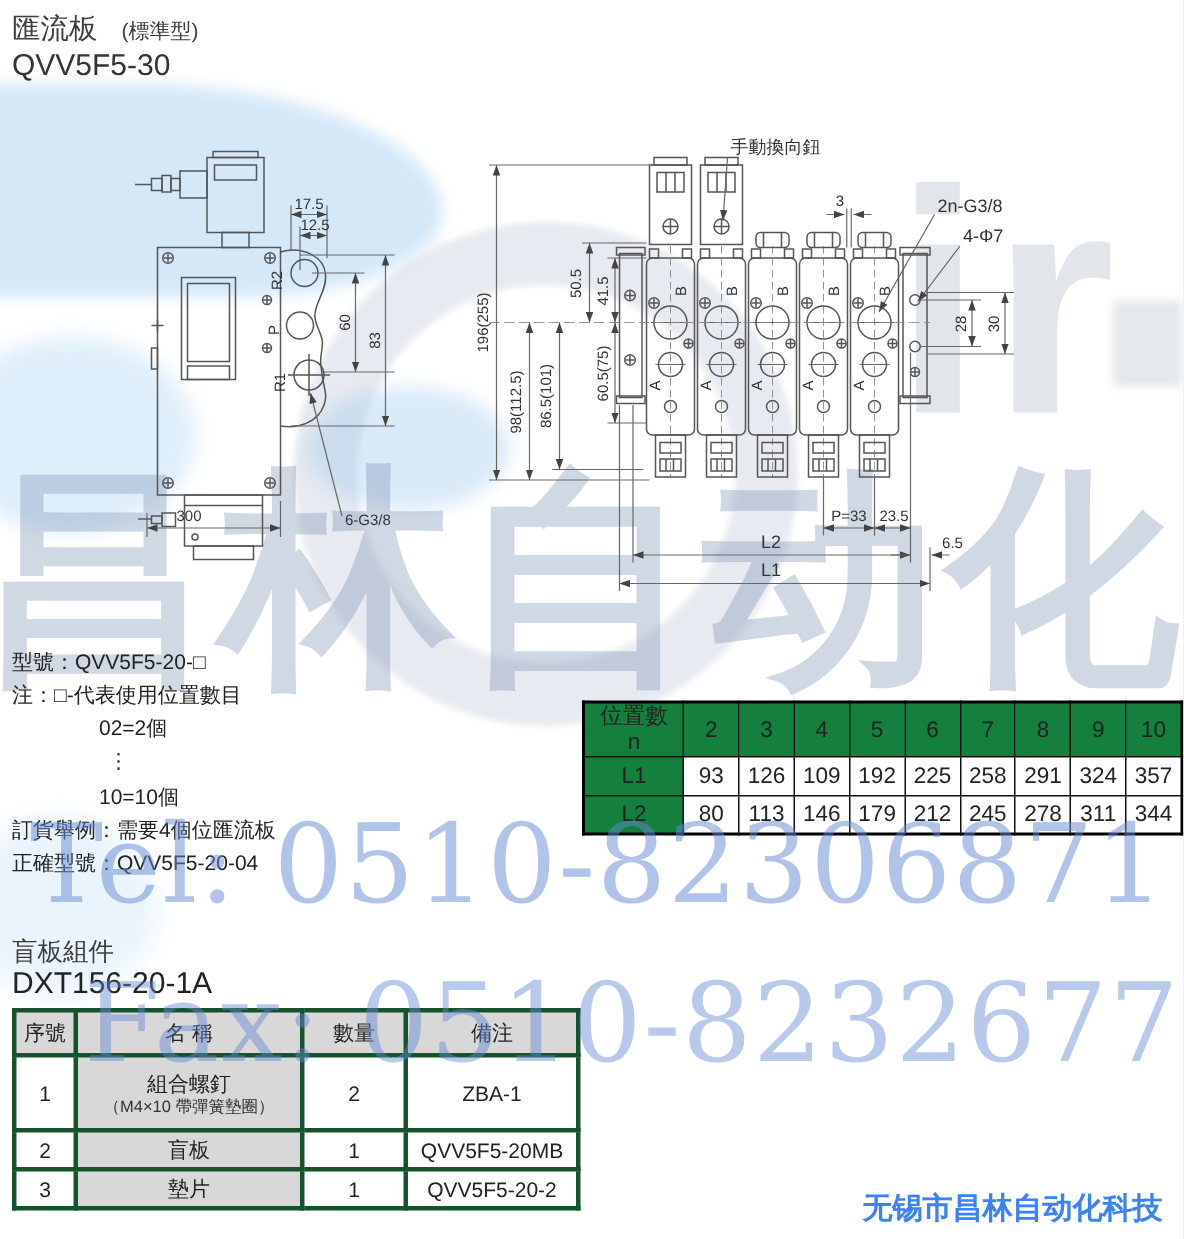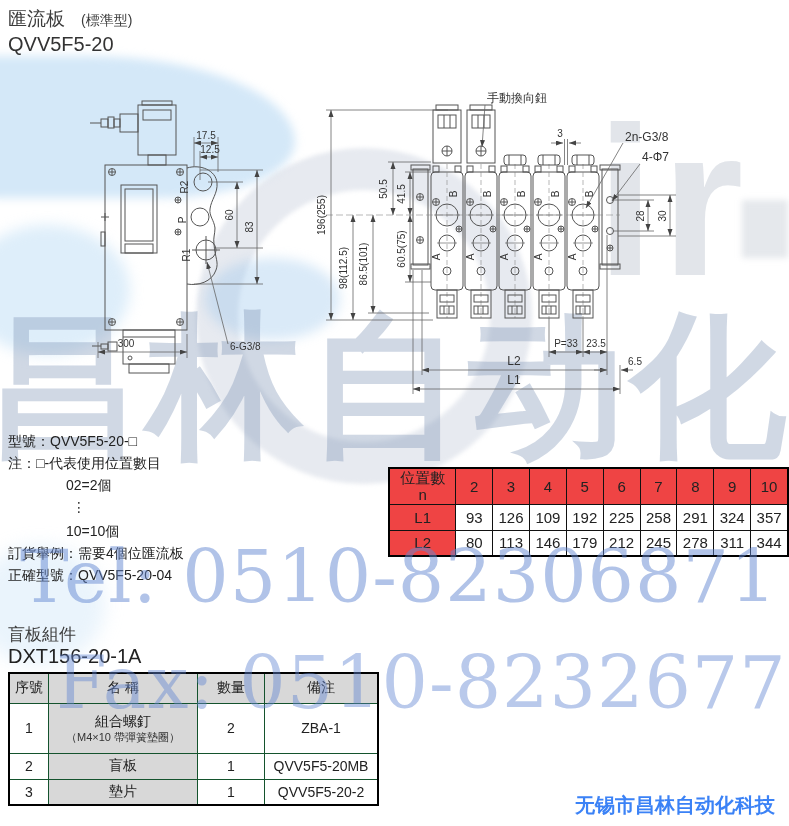--- a/index.html
+++ b/index.html
@@ -36,27 +36,27 @@
   .notes .ind{padding-left:58px;}
   .notes .dots{padding-left:64px;height:24px;line-height:22px;font-size:14px;color:#333;}
   .sec-title{left:8px;top:623px;font-size:17px;color:#3c3c3c;}
   .sec-model{left:8px;top:645px;font-size:20px;color:#222;}
   .footer{right:14px;top:792px;font-size:20px;font-weight:bold;color:#3b82f6;z-index:4;}
   
   table{border-collapse:collapse;}
   .size-table{left:388px;top:467px;font-size:15px;}
   .size-table th,.size-table td{border:1px solid #111;text-align:center;padding:0;color:#222;font-weight:normal;}
   .size-table{border:2px solid #000;}
-  .size-table .hd{background:#ef4444;}
+  .size-table .hd{background:#15803d;}
   .size-table .c0{width:66px;}
   .size-table .cn{width:36px;}
   .size-table .rh{height:36px;line-height:17px;}
   .size-table .rv{height:26px;}
   .parts-table{left:8px;top:672px;font-size:14px;}
-  .parts-table th,.parts-table td{border:1px solid #14532d;text-align:center;padding:0;color:#222;font-weight:normal;}
+  .parts-table th,.parts-table td{border:3px solid #14532d;text-align:center;padding:0;color:#222;font-weight:normal;}
   .parts-table{border:2px solid #000;}
   .parts-table .hd{background:#d8d8d8;}
   .parts-table .w-no{width:38px;}
   .parts-table .w-name{width:148px;}
   .parts-table .w-qty{width:66px;}
   .parts-table .w-rk{width:112px;margin-top:48px;}
   .parts-table .hrow{height:30px;}
   .parts-table .r1{height:50px;}
   .parts-table .r2{height:26px;}
   .name-sub{font-size:11px;color:#333;display:block;line-height:12px;}
@@ -76,21 +76,21 @@
   <div class="wm wm-blob3"></div>
   <div class="wm wm-ring"></div>
   <div class="wm wm-crescent"></div>
   <div class="wm wm-ir">ir</div>
   <div class="wm wm-blockR"></div>
   <div class="wm wm-brand">昌林自动化</div>
 
   <div class="content page-title" style="position:absolute">
     <span>匯流板</span><span class="suffix">(標準型)</span>
   </div>
-  <div class="content page-model" style="position:absolute">QVV5F5-20</div>
+  <div class="content page-model" style="position:absolute">QVV5F5-30</div>
 
   <svg class="content" style="position:absolute;left:88px;top:92px" width="235" height="300" viewBox="0 0 235 300">
     <defs>
       <marker id="Lae" markerWidth="8" markerHeight="6" refX="7" refY="2.5" orient="auto" markerUnits="userSpaceOnUse">
         <path d="M0,0L7,2.5L0,5z" fill="#444"></path>
         </marker>
       <marker id="Las" markerWidth="8" markerHeight="6" refX="0" refY="2.5" orient="auto" markerUnits="userSpaceOnUse">
         <path d="M7,0L0,2.5L7,5z" fill="#444"></path>
         </marker>
     </defs>

